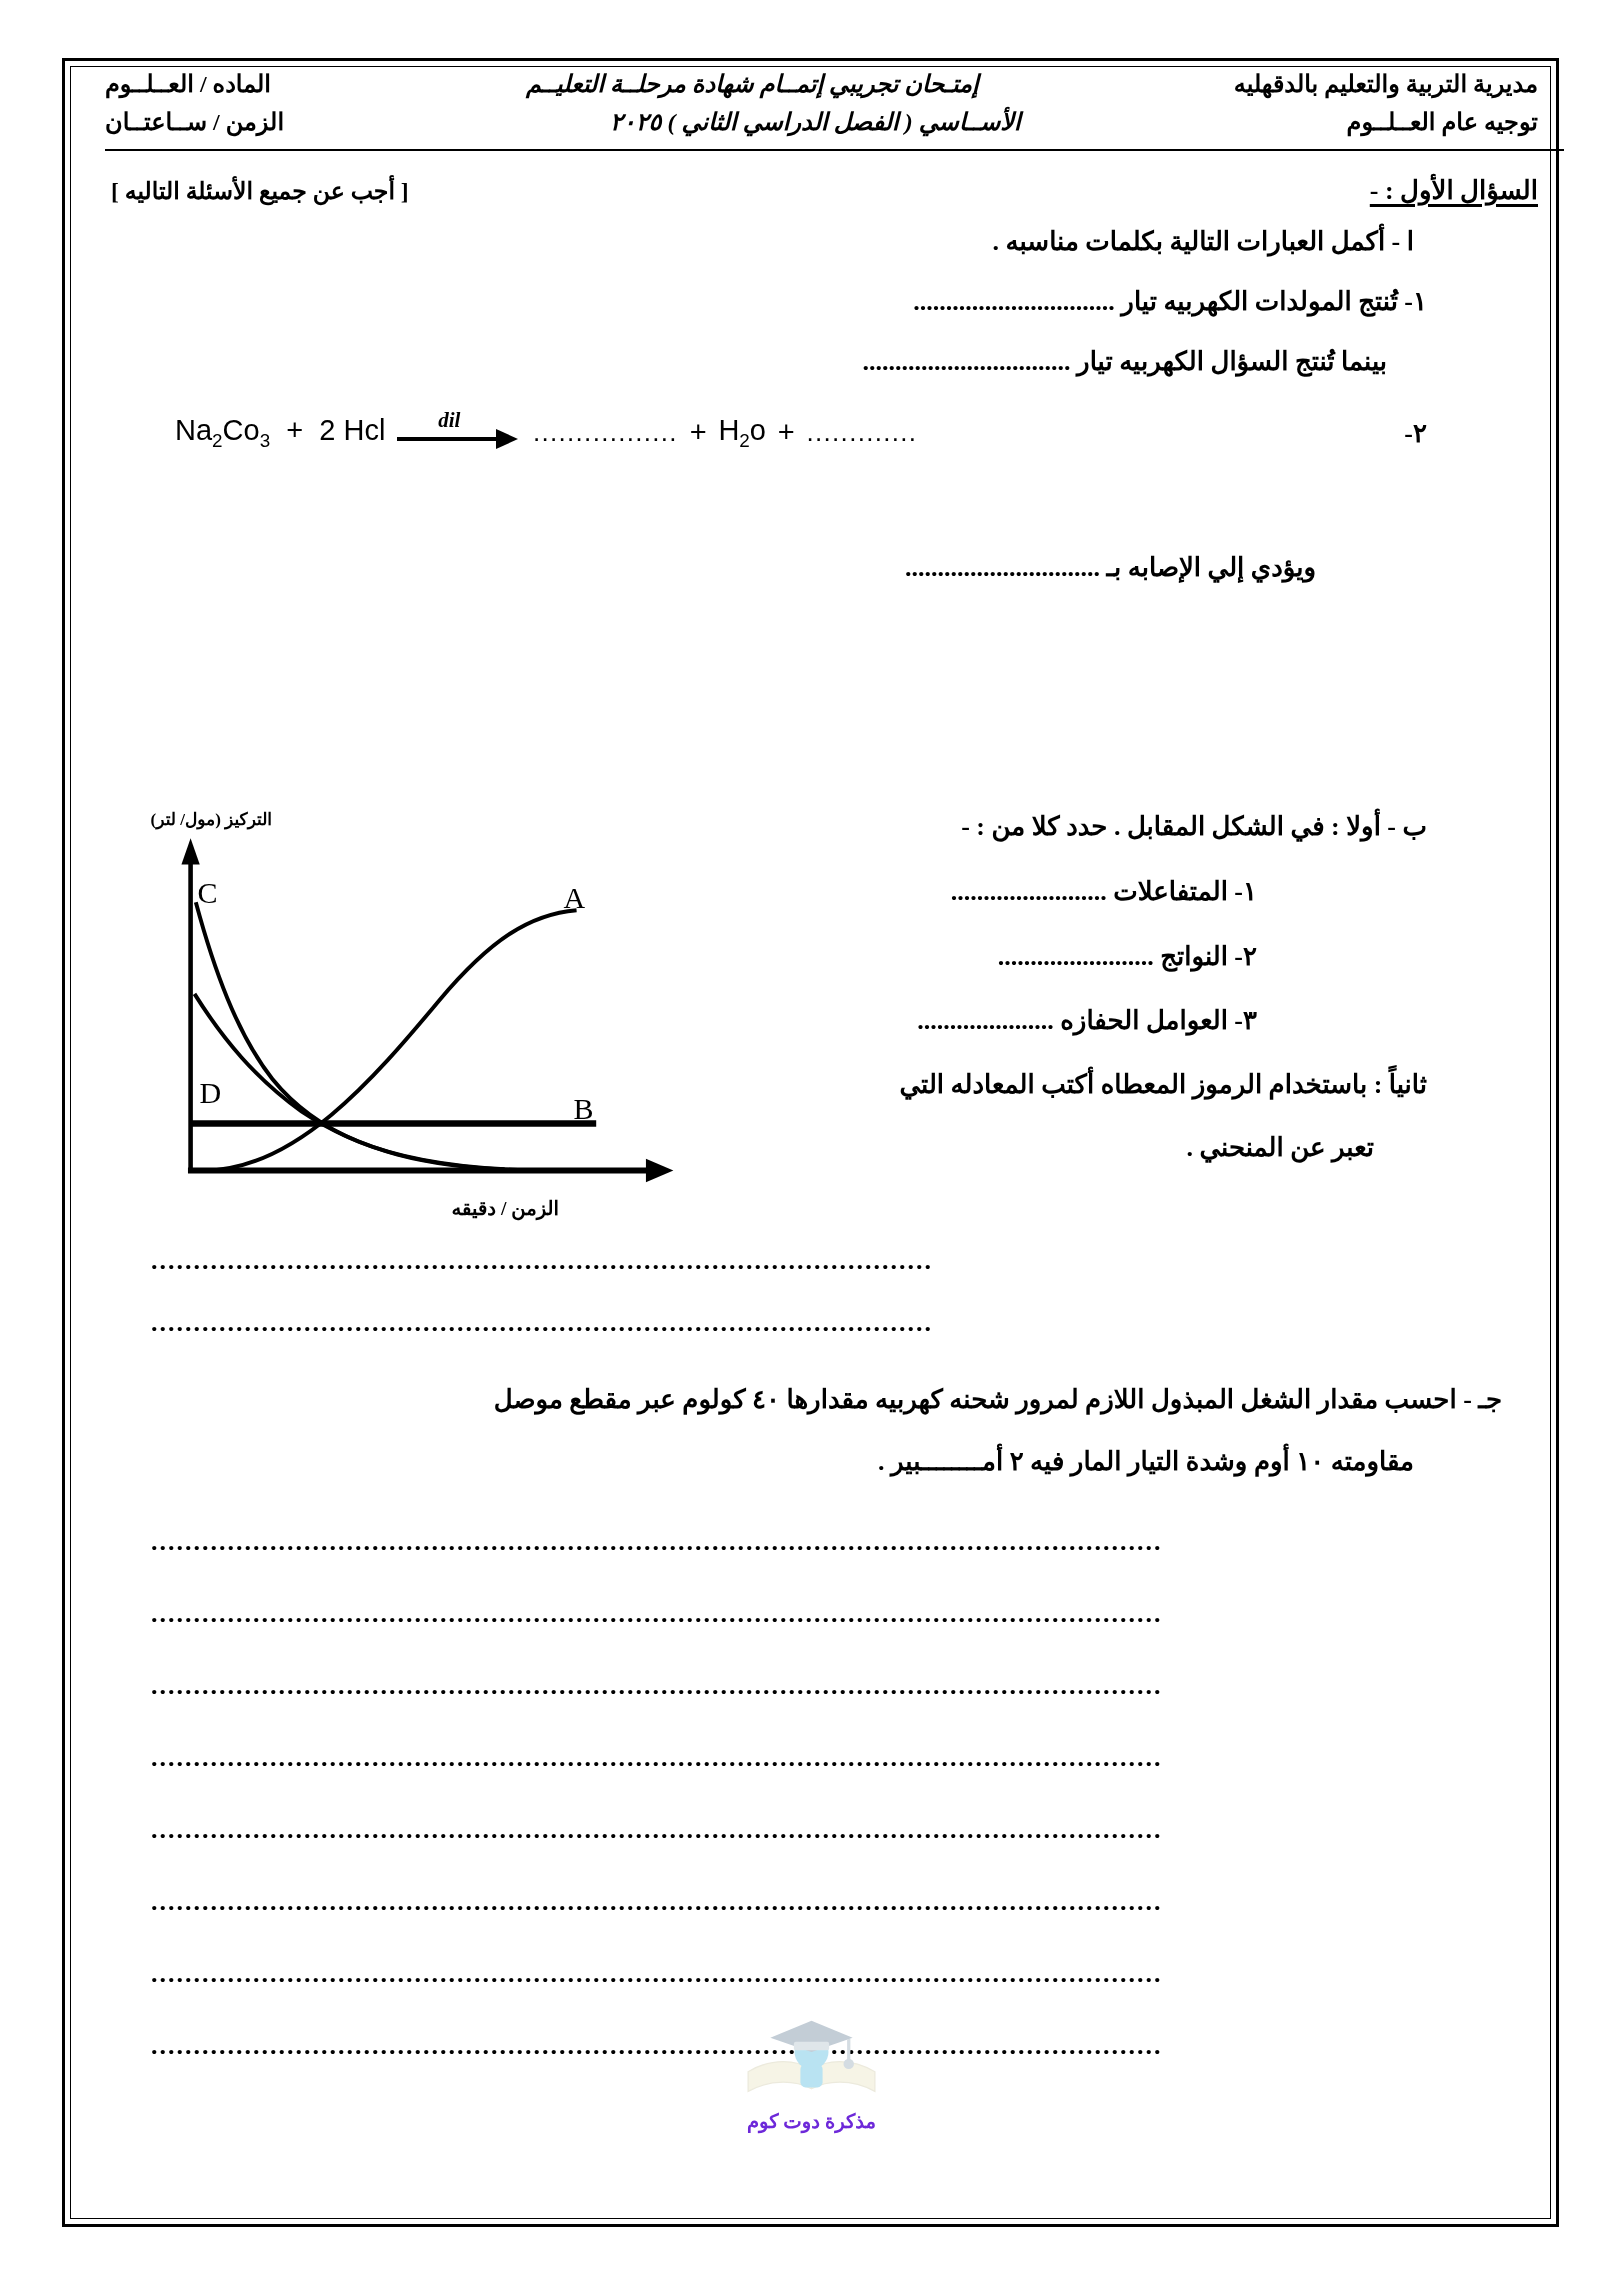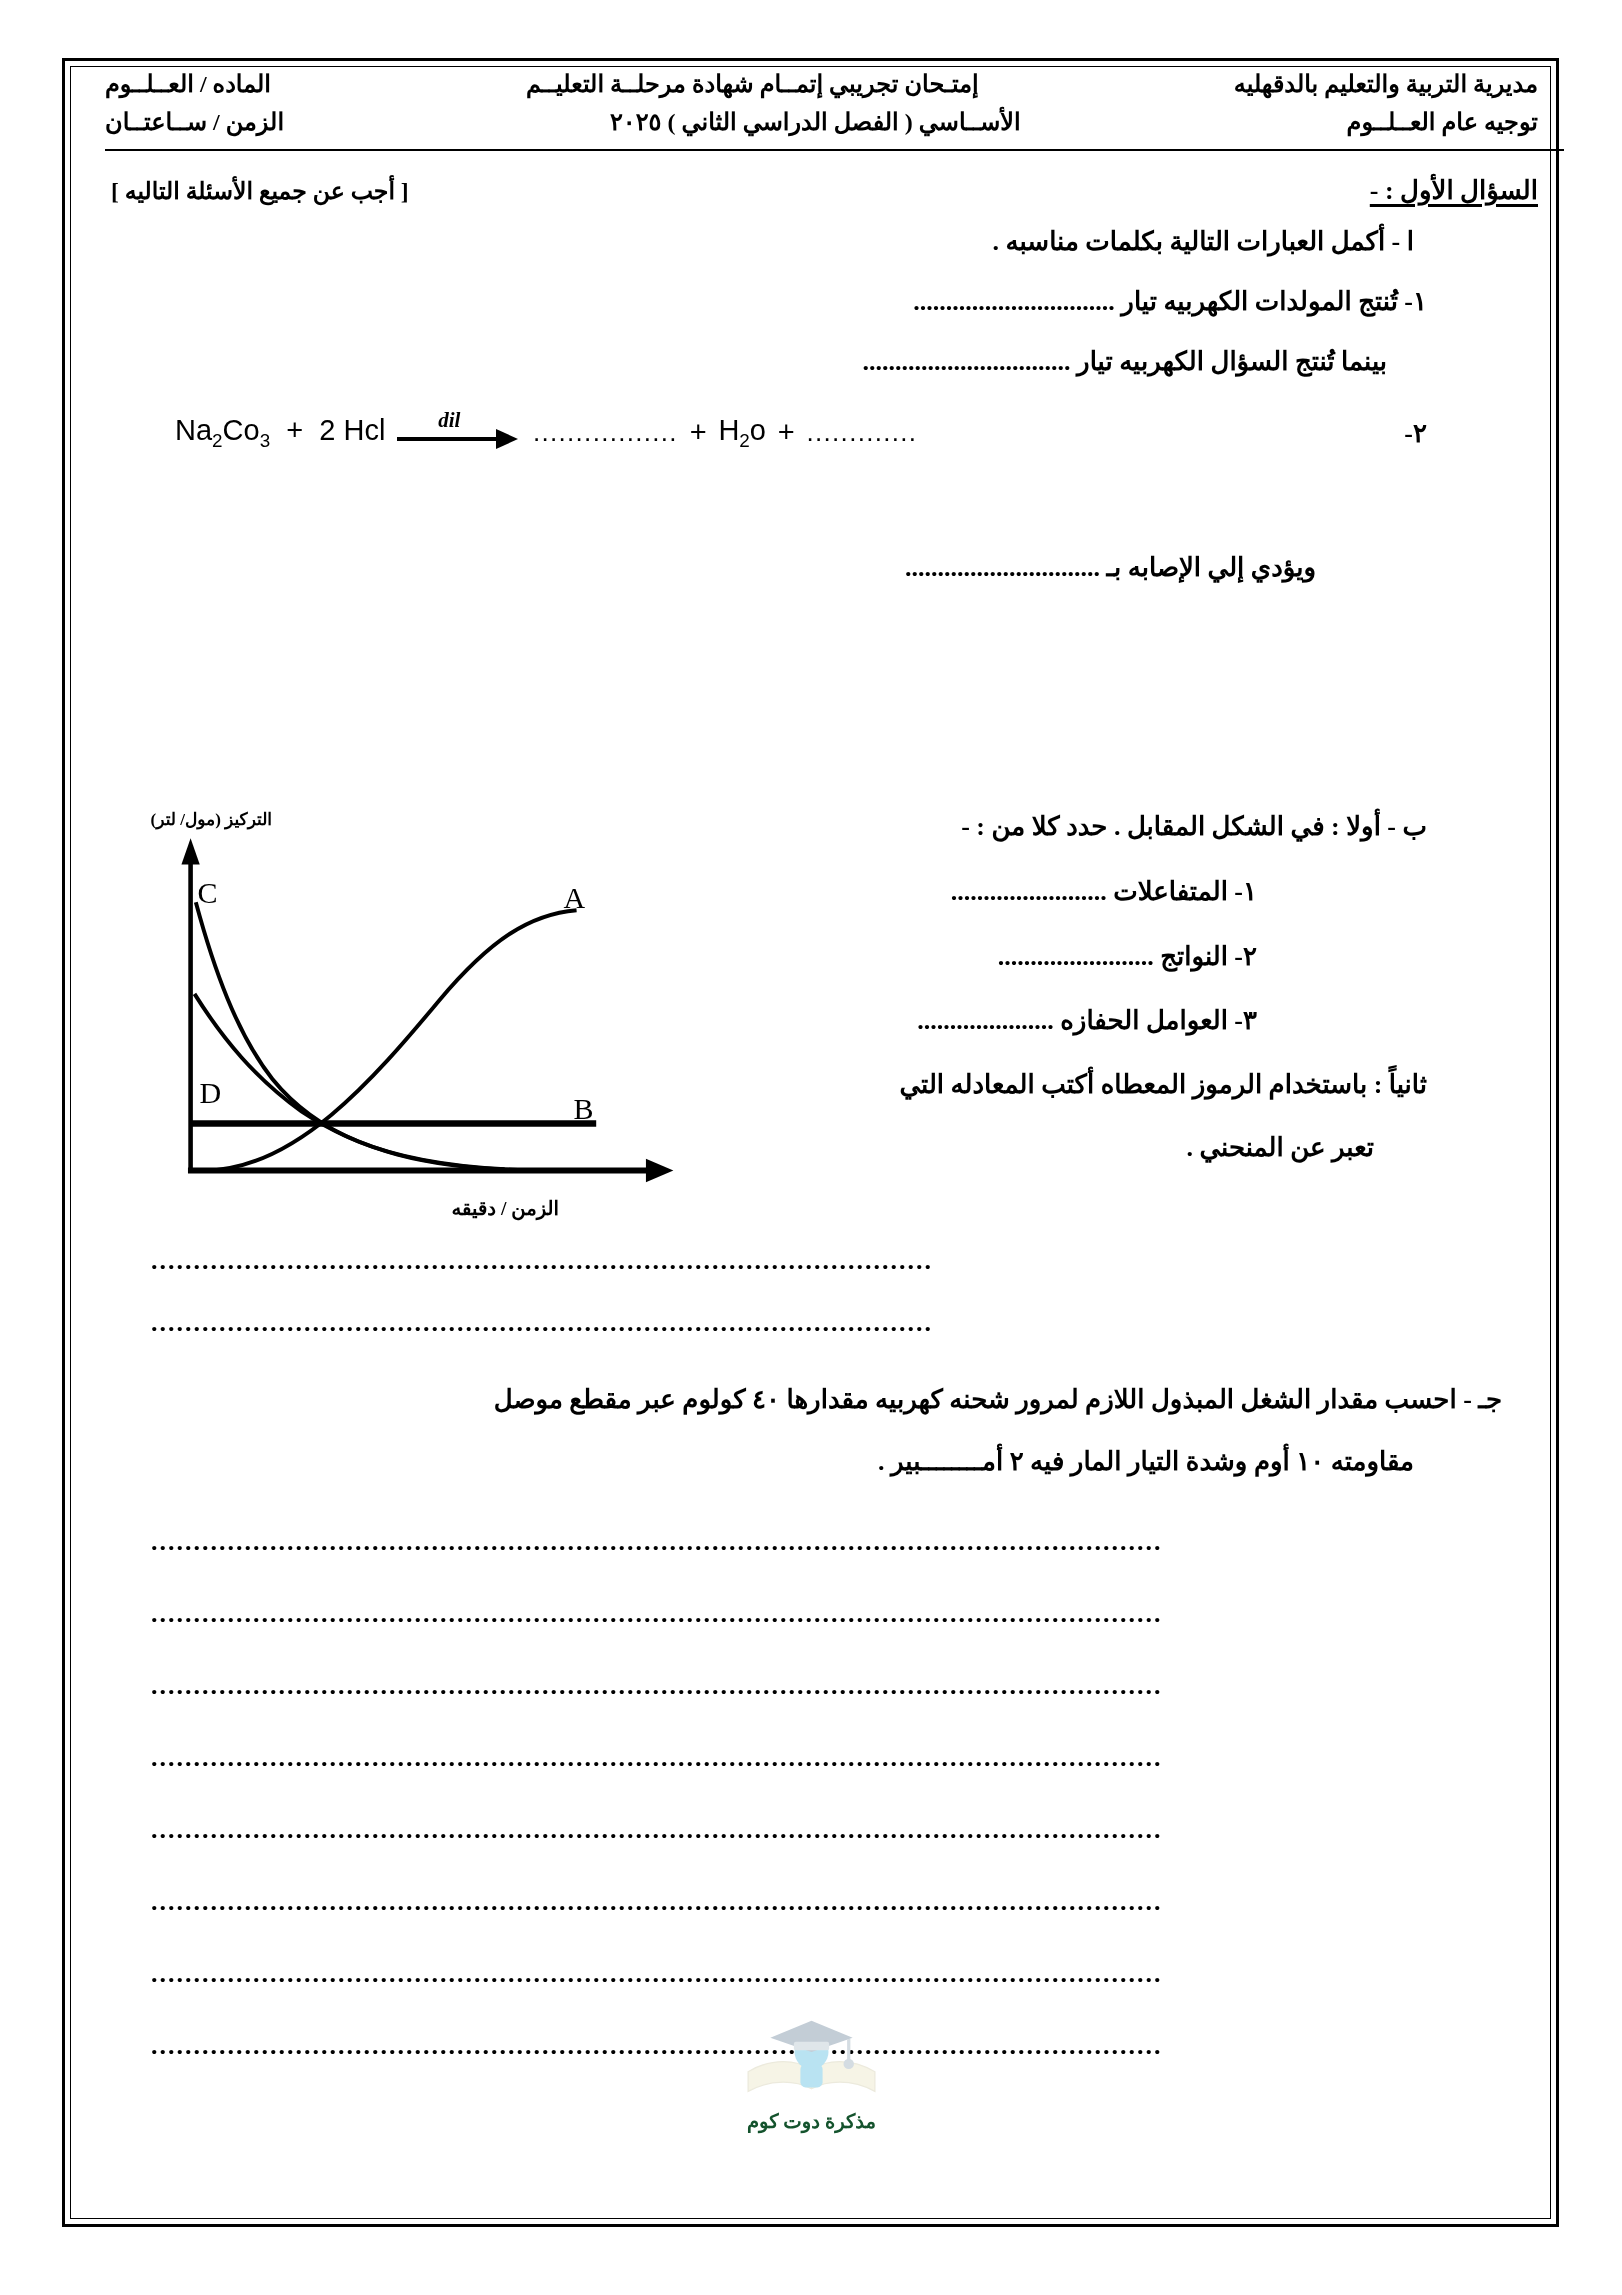--- a/index.html
+++ b/index.html
@@ -56,21 +56,21 @@
   .header-row {
     display: flex;
     justify-content: space-between;
     align-items: baseline;
     white-space: nowrap;
     font-size: 24px;
     line-height: 38px;
     letter-spacing: 0px;
   }
   .header-row .h-left   { text-align: center; }
-  .header-row .h-center { text-align: left; }
+  .header-row .h-center { text-align: left; font-style: italic; }
   .header-row .h-right  { text-align: right; }
 
   .header-rule {
     position: absolute;
     right: -26px;
     top: 84px;
     width: 1459px;
     height: 0;
     border-top: 2.6px solid #000;
   }
@@ -210,21 +210,21 @@
     top: 2009px;
     width: 301px;
     text-align: center;
     opacity: 1;
     pointer-events: none;
   }
   .wm-text {
     margin-top: 1.3px;
     font-size: 19.6px;
     font-weight: bold;
-    color: #14532d;
+    color: #6d28d9;
     direction: rtl;
     letter-spacing: 0.7px;
   }
 </style>
 </head>
 <body>
 
 <div class="page-frame">
   <div class="page-frame-inner"></div>
 </div>

